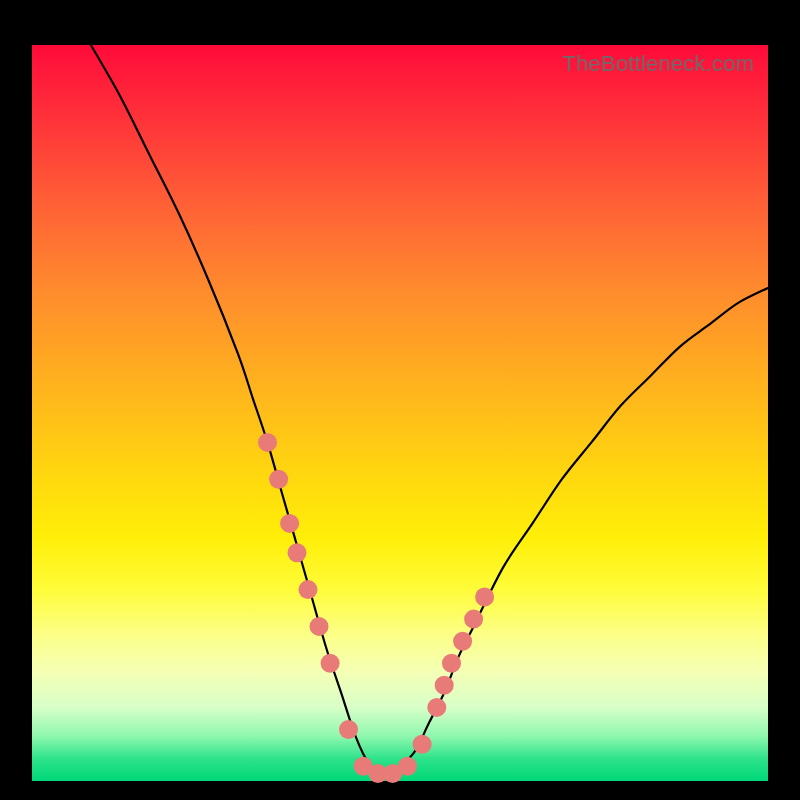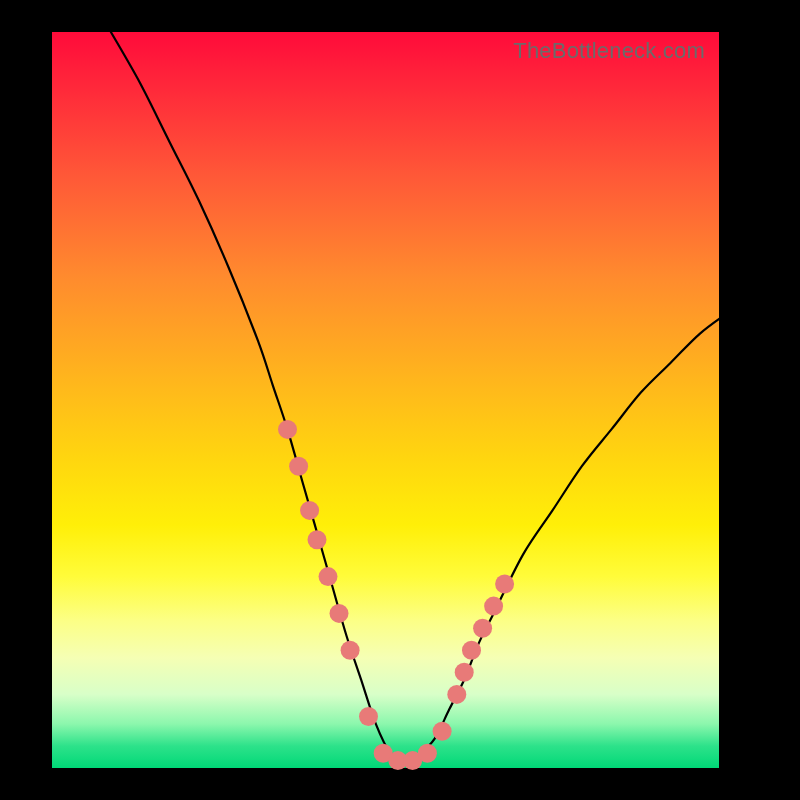--- a/index.html
+++ b/index.html
@@ -13,41 +13,40 @@
   .frame {
     position: relative;
     width: 800px;
     height: 800px;
     background: #000;
     box-sizing: border-box;
   }
   .plot {
     position: absolute;
     left: 32px;
-    top: 32px;
-    width: 667px;
+    top: 45px;
+    width: 736px;
     height: 736px;
     
     background: linear-gradient(to bottom,
       #ff0b3a 0%,
       #ff2a3a 8%,
       #ff5a37 20%,
       #ff8a2e 33%,
       #ffb21e 46%,
       #ffd60f 58%,
       #ffef08 67%,
       #fffc3a 74%,
       #fcff86 80%,
       #f5ffb4 85%,
       #d8ffc8 90%,
       #8cf7ad 94%,
       #2de28a 97%,
       #00d877 100%
     );
-    margin-left: 20px;
   }
   .watermark {
     position: absolute;
     top: 6px;
     right: 14px;
     color: #6b6b6b;
     font-size: 22px;
     font-weight: 500;
     letter-spacing: 0.2px;
     user-select: none;

